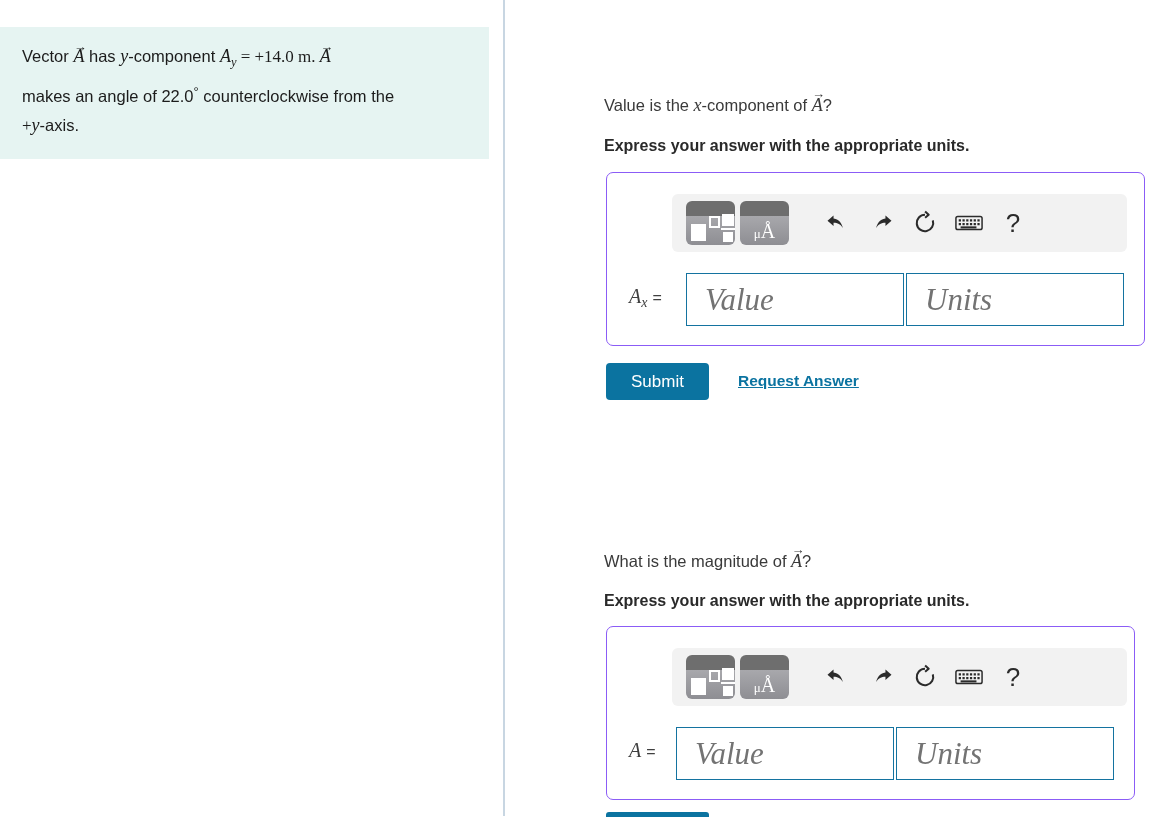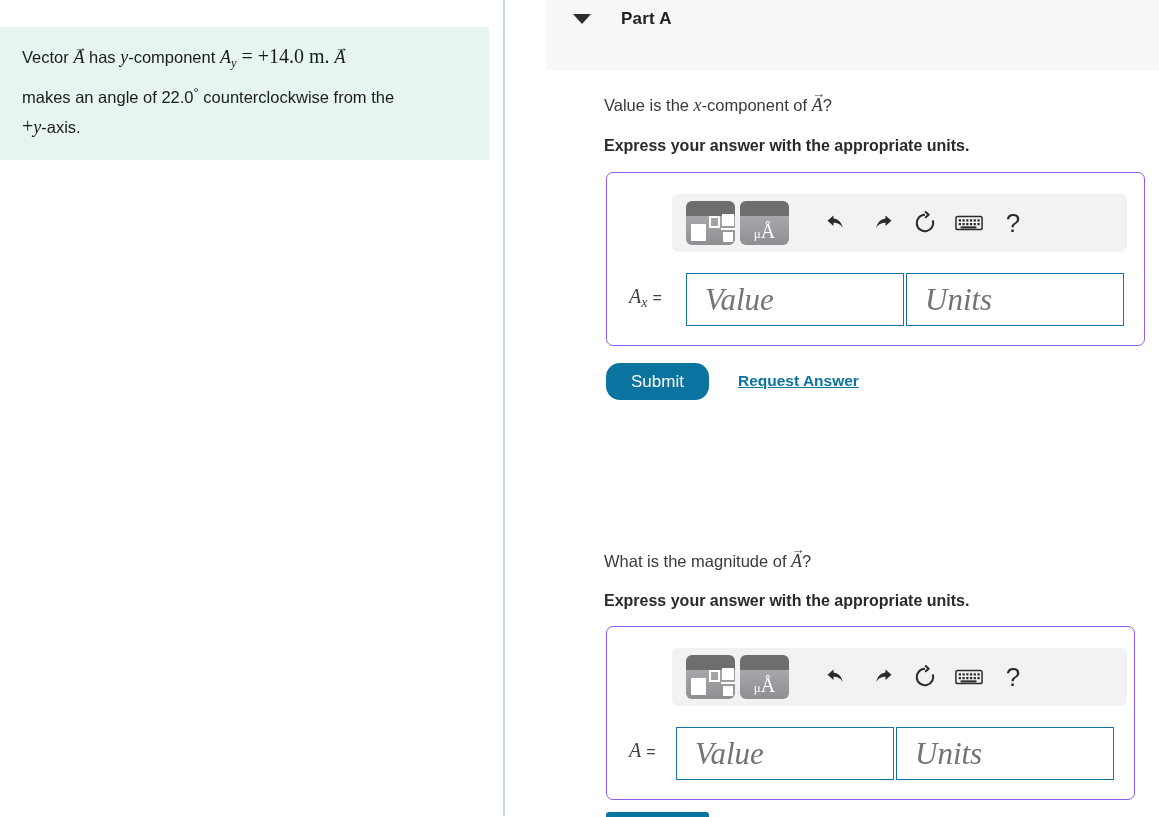--- a/index.html
+++ b/index.html
@@ -25,21 +25,21 @@
     background: #e6f4f2;
     padding: 14px 22px 18px 22px;
   }
   .problem-text {
     font-size: 16.5px;
     line-height: 30px;
     color: #1c1c1c;
     font-family: "Liberation Sans", sans-serif;
   }
   .mi { font-family: "Liberation Serif", serif; font-style: italic; font-size: 18px; }
-  .mi-up { font-family: "Liberation Serif", serif; font-style: normal; font-size: 20px; text-align: center; }
+  .mi-up { font-family: "Liberation Serif", serif; font-style: normal; font-size: 17px; text-align: center; }
   .vecwrap { position: relative; display: inline-block; }
   .vecwrap > .varr {
     position: absolute; left: 50%; transform: translateX(-42%);
     top: -0.72em; font-size: 13px; font-style: normal;
     font-family: "Liberation Serif", serif; letter-spacing: -1px;
   }
   .sub {
     font-family: "Liberation Serif", serif; font-style: italic;
     font-size: 12.5px; vertical-align: -0.28em;
   }
@@ -146,21 +146,21 @@
     font-style: italic; font-size: 31px; color: #737373;
   }
 
   .submit-btn {
     position: absolute;
     background: #0b73a0;
     color: #ffffff;
     border: none;
     font-family: "Liberation Sans", sans-serif;
     font-size: 17px;
-    border-radius: 14px;
+    border-radius: 4px;
     cursor: pointer;
     display: flex; align-items: center; justify-content: center;
   }
   .req-link {
     position: absolute;
     color: #0b73a0;
     font-size: 15.5px; font-weight: bold;
     text-decoration: underline;
     cursor: pointer;
     white-space: nowrap;
@@ -176,24 +176,20 @@
       <div class="problem-text">
         <span>Vector </span><span class="vecwrap"><span class="varr">→</span><span class="mi">A</span></span><span> has </span><span class="mi">y</span><span>-component </span><span class="mi">A</span><span class="sub">y</span><span class="mi-up"> = +14.0 m. </span><span class="vecwrap"><span class="varr">→</span><span class="mi">A</span></span><br>
         <span>makes an angle of 22.0</span><span class="deg">°</span><span> counterclockwise from the</span><br>
         <span class="mi-up">+</span><span class="mi">y</span><span>-axis.</span>
       </div>
     </div>
   </div>
 
   <div class="right-pane">
 
-    <div class="part-header" style="top:0;">
-      <div class="part-caret"></div>
-      <div class="part-title">Part A</div>
-    </div>
 
     <div class="question" style="top:95px;">
       <span>Value is the </span><span class="mi">x</span><span>-component of </span><span class="vecwrap"><span class="varr">→</span><span class="mi">A</span></span><span>?</span>
     </div>
 
     <div class="instruction" style="top:137px;">Express your answer with the appropriate units.</div>
 
     <div class="answer-box" style="left:99px; top:172px; width:539px; height:174px;">
 
       <div class="mathbar" style="left:65px; top:21px; width:455px; height:58px;">

